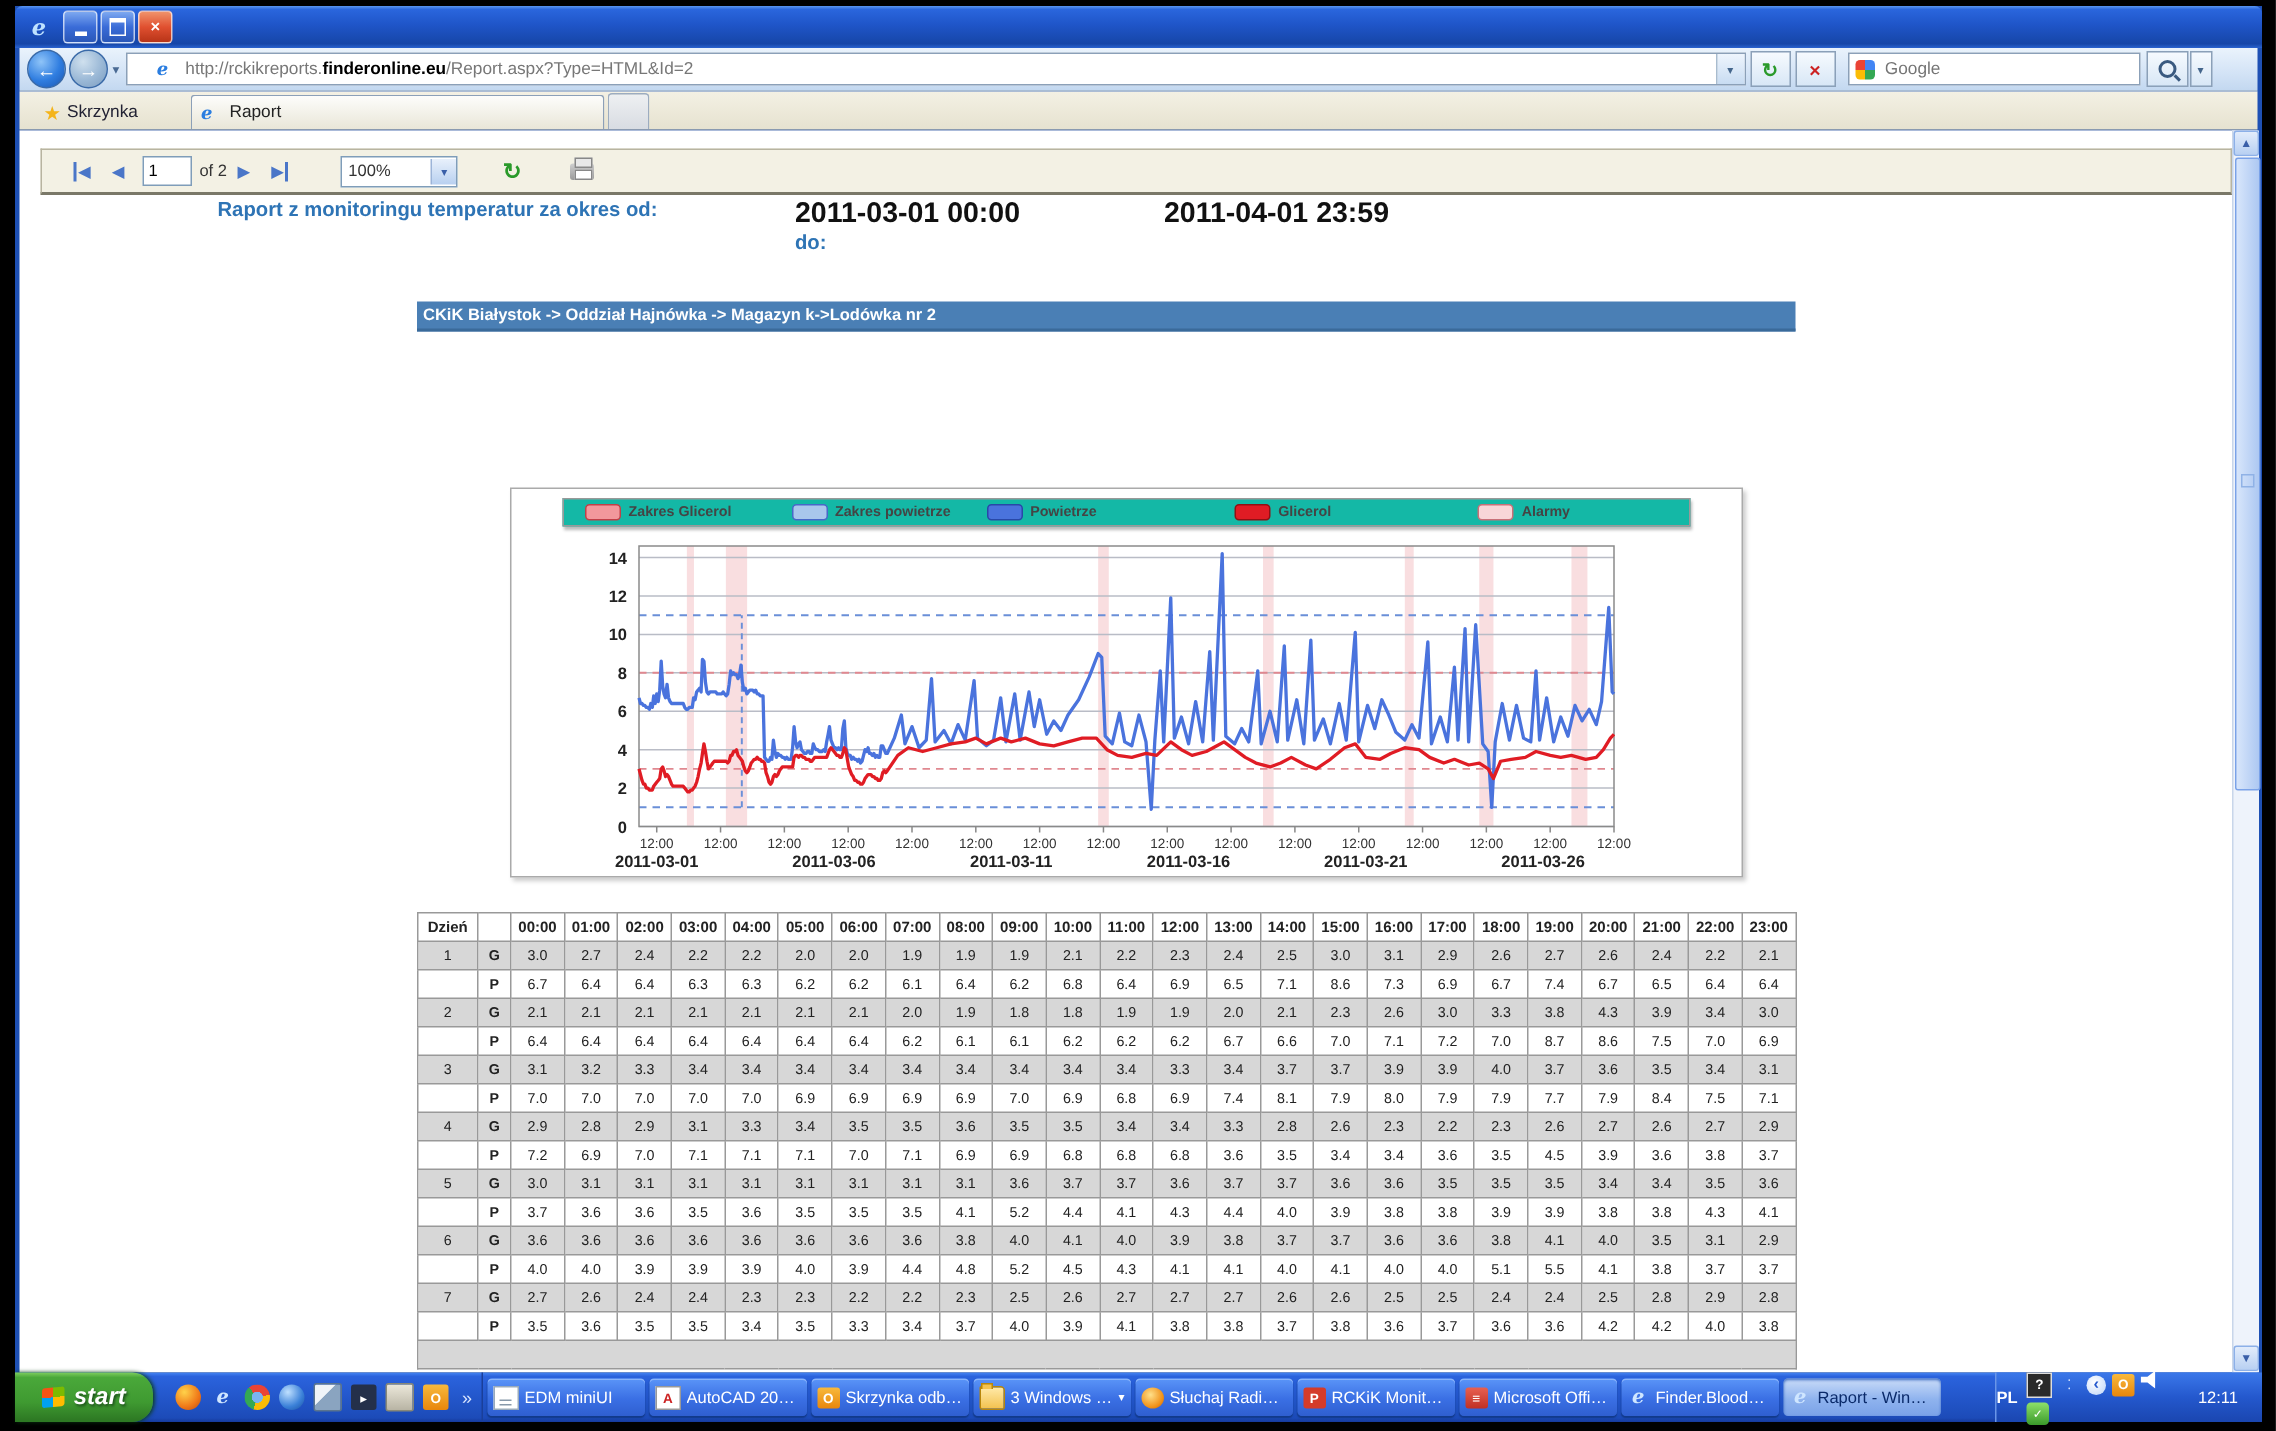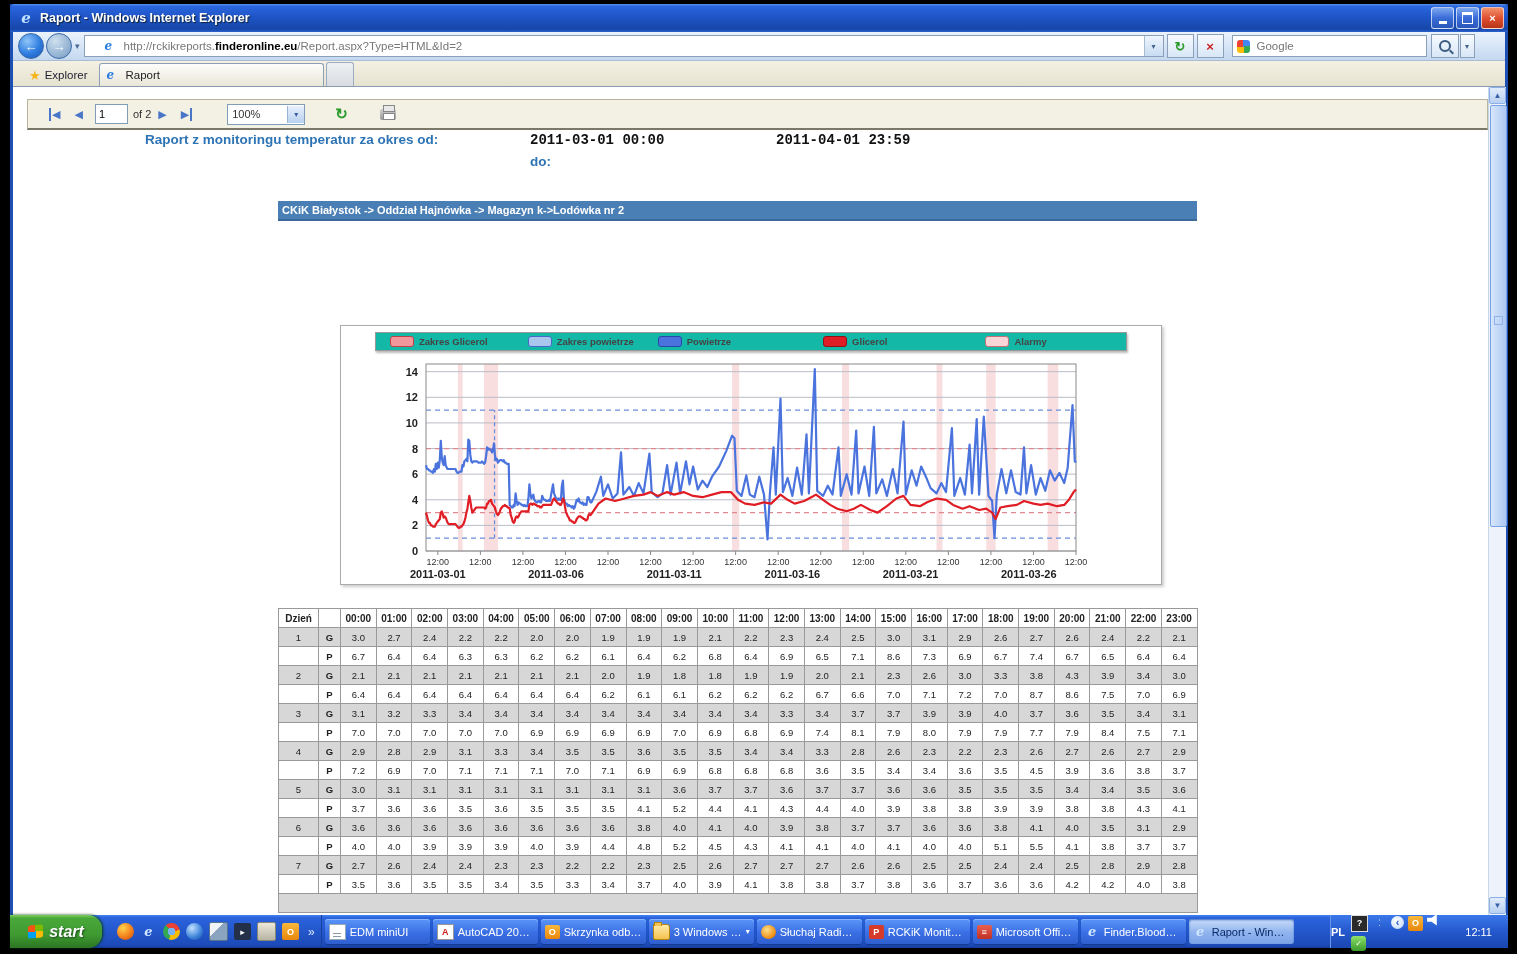--- a/index.html
+++ b/index.html
@@ -52,21 +52,21 @@
   .mag::after{content:"";position:absolute;width:5px;height:2px;background:#3a5a80;transform:rotate(45deg);left:8px;top:9px;}
   #magdd{width:13px;height:22px;margin-left:1px;border:1px solid #8ba0b8;background:linear-gradient(180deg,#f6fafe,#d8e7f6);
     color:#44668c;font-size:8px;display:flex;align-items:center;justify-content:center;}
 
   
   #tabrow{position:absolute;left:13px;top:61px;width:1492px;height:26px;
     background:linear-gradient(180deg,#f4f1e4,#e6e2d0);border-bottom:1px solid #8a9ab0;
     display:flex;align-items:flex-end;box-sizing:border-box;padding-left:8px;}
   #favbtn{display:flex;align-items:center;height:22px;padding:0 8px;font-size:11.5px;color:#223;}
   .star{color:#f4b41a;font-size:13px;margin-right:4px;}
-  .tab{height:23px;width:225px;margin-left:4px;border:1px solid #8ca0b8;border-bottom:none;border-radius:3px 3px 0 0;
+  .tab{height:23px;width:276px;margin-left:27px;border:1px solid #8ca0b8;border-bottom:none;border-radius:3px 3px 0 0;
     background:linear-gradient(180deg,#fdfdfb,#e9e6d8);display:flex;align-items:center;padding-left:6px;font-size:11.5px;color:#222;box-sizing:border-box;}
   .tab .addr-ie{margin-right:5px;}
   .tabstub{height:23px;width:26px;margin-left:2px;border:1px solid #9cacc0;border-bottom:none;border-radius:3px 3px 0 0;
     background:linear-gradient(180deg,#eef0f2,#d8dce2);}
 
   
   #content{position:absolute;left:13px;top:87px;width:1492px;height:828px;background:#fff;overflow:hidden;}
   #vscroll{position:absolute;left:1488px;top:87px;width:17px;height:828px;background:#eef3fb;border-left:1px solid #c8d6ea;}
   .sbtn{position:absolute;left:0;width:17px;height:17px;background:linear-gradient(180deg,#e2ecfb,#b8d0f2);
     border:1px solid #8cb0e8;border-radius:2px;box-sizing:border-box;color:#3a5fa8;font-size:8px;text-align:center;line-height:15px;}
@@ -83,21 +83,21 @@
   #zoomsel{width:76px;height:19px;border:1px solid #7f9db9;background:#fff;margin-left:28px;display:flex;align-items:center;font-size:11px;}
   #zoomsel span:first-child{flex:1;padding-left:4px;}
   .combo-dd{width:16px;height:17px;background:linear-gradient(180deg,#e8f0fb,#b8d0f0);border-left:1px solid #9cb4d8;
     color:#3a5fa8;font-size:8px;text-align:center;line-height:17px;}
   #rt-refresh{color:#2a9a2a;font-size:15px;font-weight:bold;margin-left:30px;}
   .printer{width:16px;height:11px;margin-left:32px;background:linear-gradient(180deg,#cfcfcf,#9a9a9a);border-radius:2px;position:relative;}
   .printer::before{content:"";position:absolute;left:3px;top:-4px;width:10px;height:5px;background:#e8e8e8;border:1px solid #888;}
   .printer::after{content:"";position:absolute;left:3px;top:4px;width:10px;height:5px;background:#fff;border:1px solid #888;}
 
   .rep-title{position:absolute;left:132px;top:45px;font-size:13.5px;font-weight:bold;color:#2e74b5;}
-  .rep-date{position:absolute;top:45px;font-size:14px;font-weight:bold;color:#111;font-family:Liberation Mono, monospace;}
+  .rep-date{position:absolute;top:45px;font-size:19px;font-weight:bold;color:#111;}
   #date-from{left:517px;} #date-to{left:763px;}
   #do-label{position:absolute;left:517px;top:67px;font-size:13.5px;font-weight:bold;color:#2e74b5;}
 
   .bluebar{position:absolute;left:265px;width:919px;background:#4a7fb5;color:#fff;font-size:11px;font-weight:bold;
     display:flex;align-items:center;padding-left:4px;box-sizing:border-box;border-bottom:2px solid #3a6a9a;}
   #bar1{top:114px;height:20px;} #bar2{top:197px;height:19px;}
 
   
   #chartbox{position:absolute;left:327px;top:238px;width:822px;height:260px;background:#fff;
     border:1px solid #aaa;box-shadow:2px 2px 3px #ccc;box-sizing:border-box;}
@@ -179,21 +179,20 @@
   [data-name="update-shield-icon"]::before{content:"✓";color:#fff;font-size:8px;}
 </style>
 </head>
 <body>
 
 <div id="screen" data-name="screen">
   <div id="winframe" data-name="browser-window"></div>
 
   <div id="titlebar" data-name="title-bar">
     <span class="tb-ie" data-name="ie-logo-icon"></span>
-    <span class="tb-title" data-name="window-title">Raport - Windows Internet Explorer</span>
     <span class="winbtn" data-name="minimize-button">
         <span class="glyph-min" data-name="minimize-icon"></span>
       </span>
     <span class="winbtn" data-name="maximize-button">
         <span class="glyph-max" data-name="maximize-icon"></span>
       </span>
     <span class="winbtn close" data-name="close-button">×</span>
   </div>
 
   <div id="navrow" data-name="address-toolbar">
@@ -215,21 +214,21 @@
     </span>
     <span id="magbtn" data-name="search-button">
         <span class="mag" data-name="magnifier-icon"></span>
       </span>
     <span id="magdd" data-name="search-options-dropdown">▾</span>
   </div>
 
   <div id="tabrow" data-name="tab-bar">
     <span id="favbtn" data-name="favorites-button">
       <span class="star" data-name="favorites-star-icon">★</span>
-      <span data-name="favorites-label">Explorer</span>
+      <span data-name="favorites-label">Skrzynka</span>
     </span>
     <span class="tab" data-name="tab-raport">
       <span class="addr-ie" data-name="tab-ie-icon"></span>
       <span data-name="tab-label">Raport</span>
     </span>
     <span class="tabstub" data-name="new-tab-stub"></span>
   </div>
 
   <div id="content" data-name="page-content">
     <div id="rtToolbar" data-name="report-viewer-toolbar">

